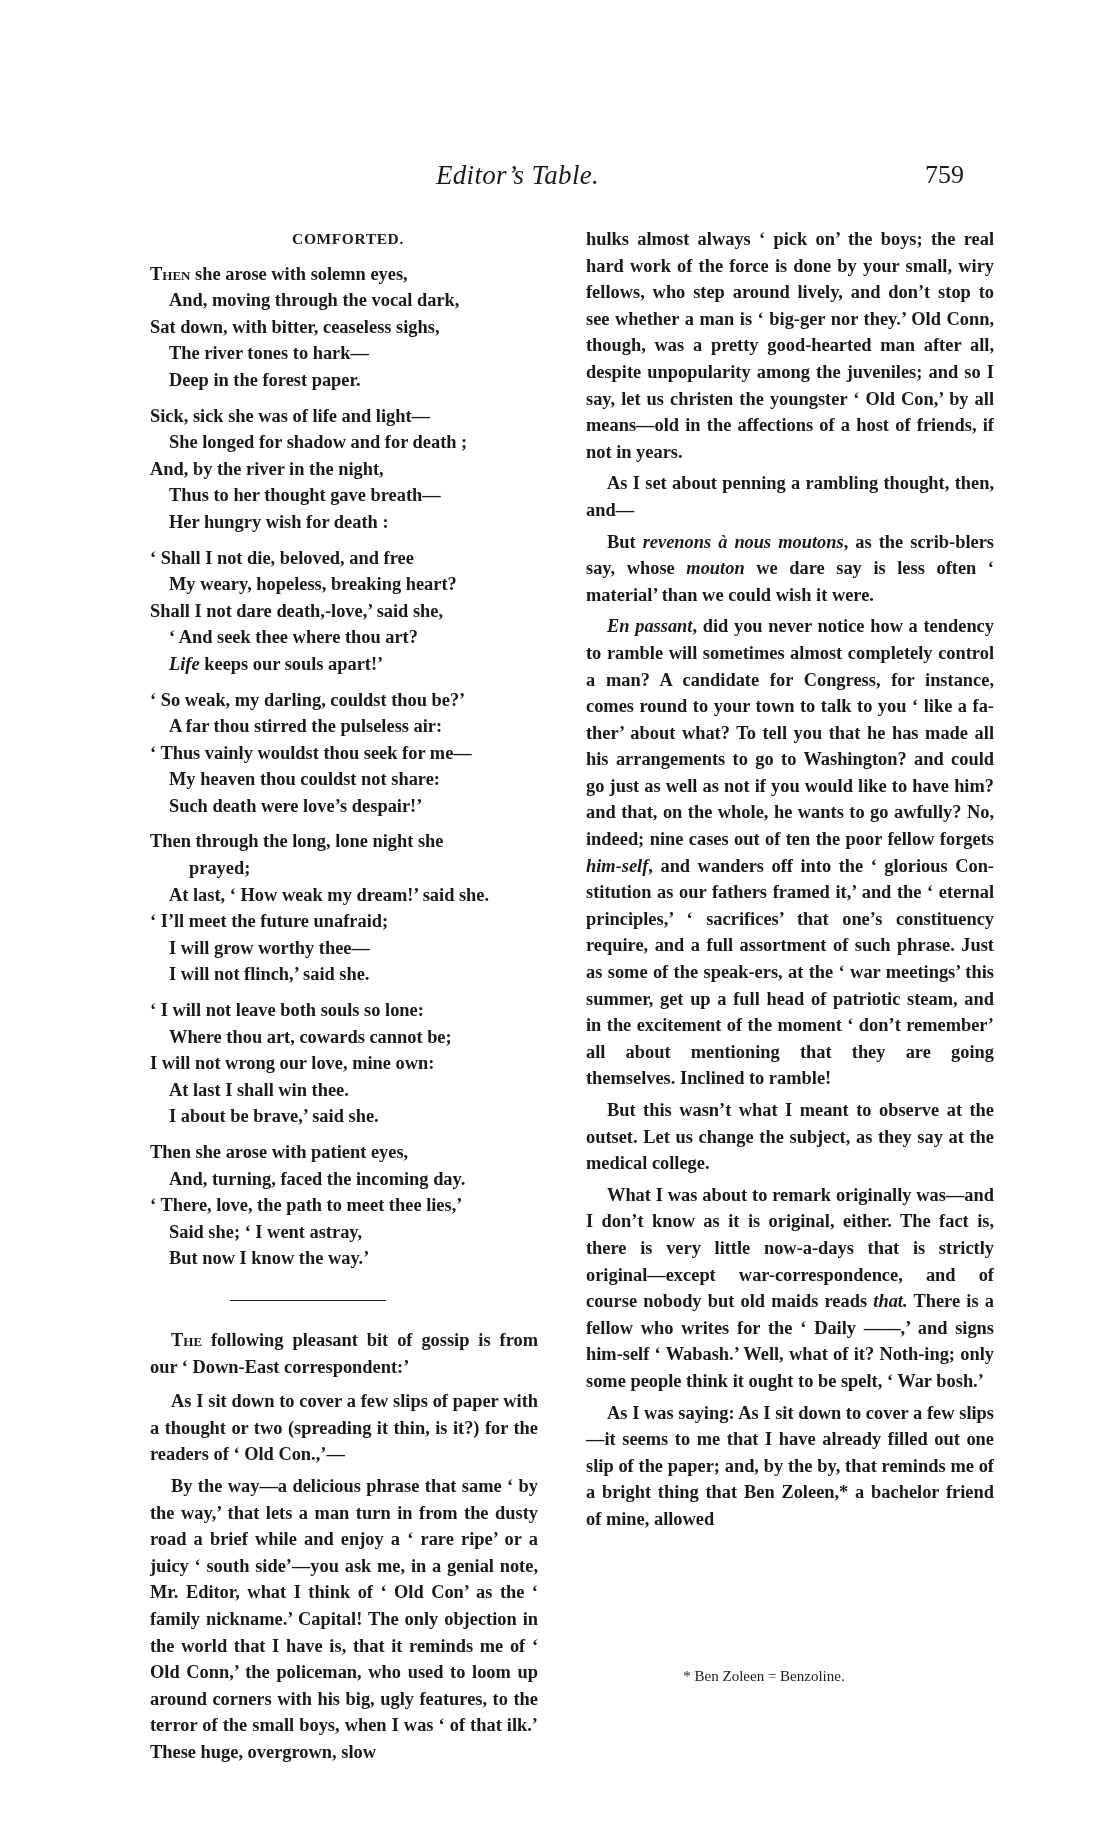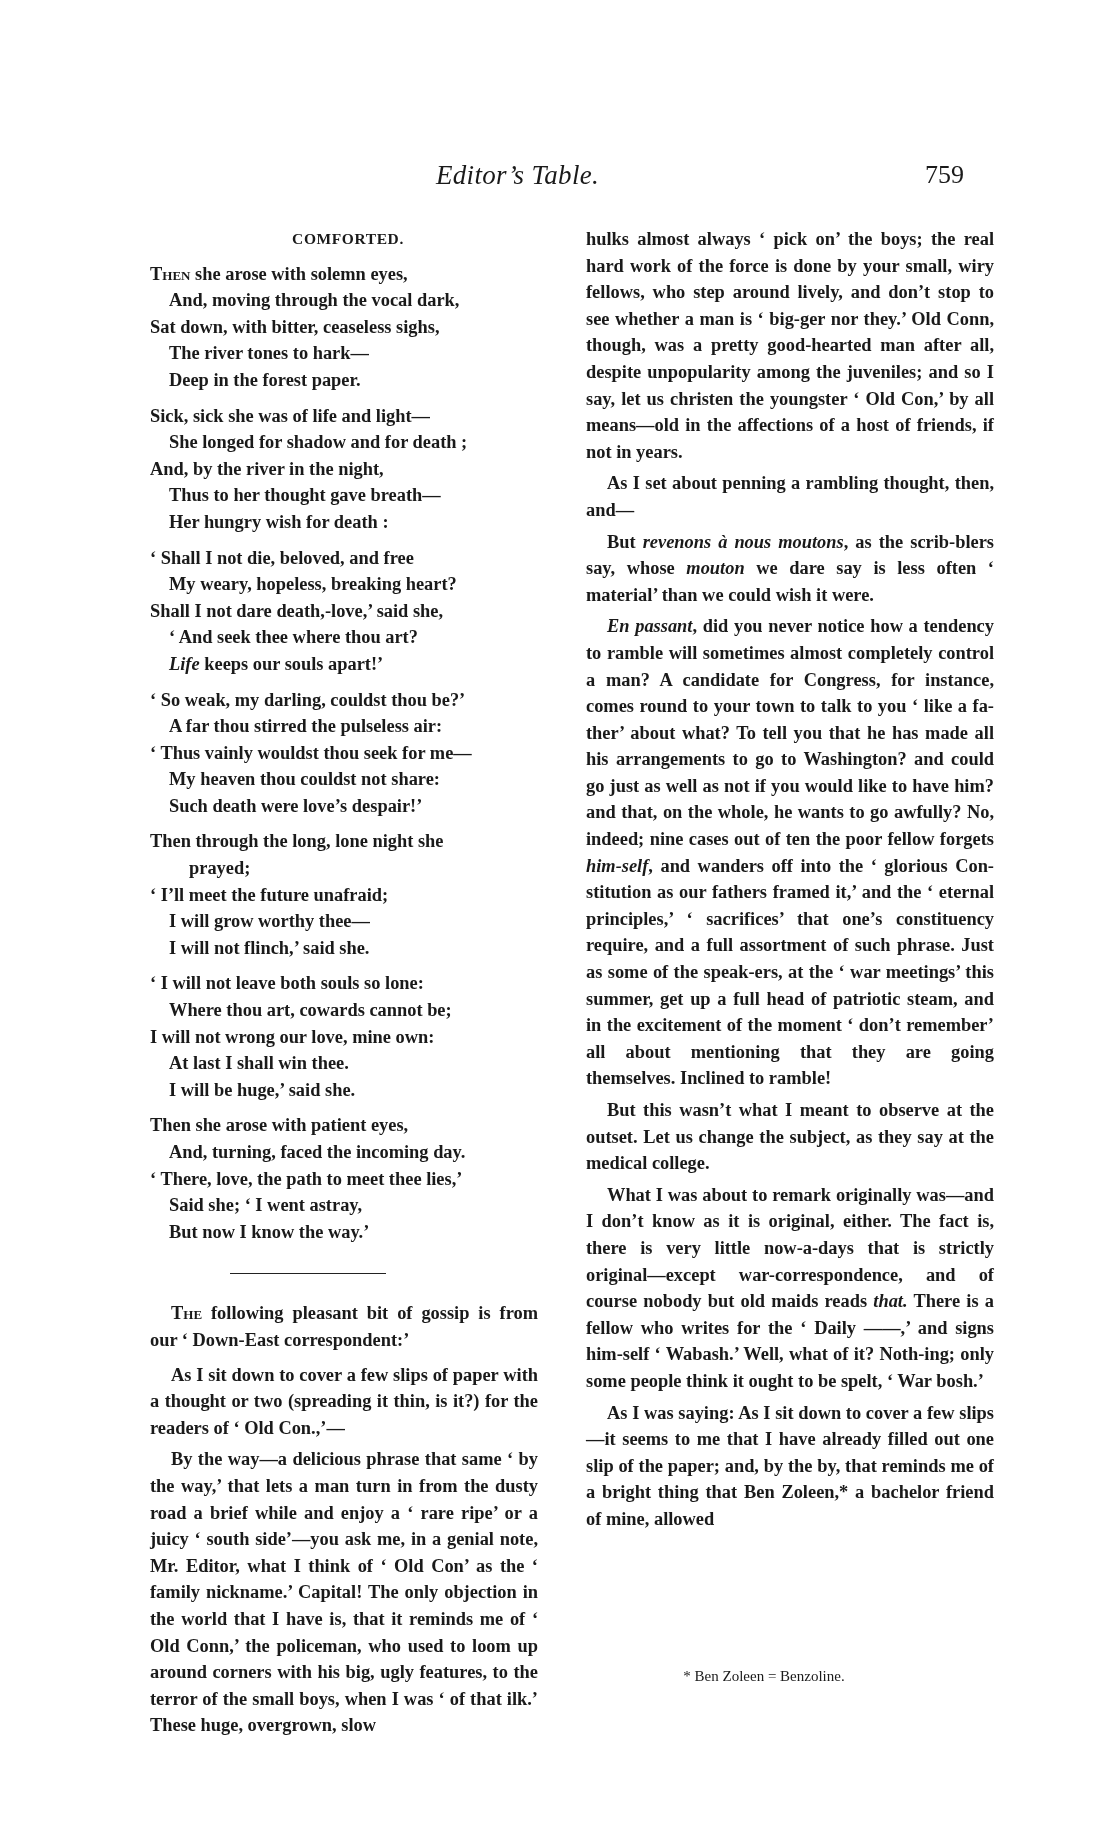--- a/index.html
+++ b/index.html
@@ -62,30 +62,31 @@
       <div class="stanza">
         <div class="vline"><span>‘ So weak, my darling, couldst thou be?’</span></div>
         <div class="vline indent"><span>A far thou stirred the pulseless air:</span></div>
         <div class="vline"><span>‘ Thus vainly wouldst thou seek for me—</span></div>
         <div class="vline indent"><span>My heaven thou couldst not share:</span></div>
         <div class="vline indent"><span>Such death were love’s despair!’</span></div>
       </div>
       <div class="stanza">
         <div class="vline"><span>Then through the long, lone night she</span></div>
         <div class="vline indent2"><span>prayed;</span></div>
+        <div class="vline indent"><span>At last, ‘ How weak my dream!’ said she.</span></div>
         <div class="vline"><span>‘ I’ll meet the future unafraid;</span></div>
         <div class="vline indent"><span>I will grow worthy thee—</span></div>
         <div class="vline indent"><span>I will not flinch,’ said she.</span></div>
       </div>
       <div class="stanza">
         <div class="vline"><span>‘ I will not leave both souls so lone:</span></div>
         <div class="vline indent"><span>Where thou art, cowards cannot be;</span></div>
         <div class="vline"><span>I will not wrong our love, mine own:</span></div>
         <div class="vline indent"><span>At last I shall win thee.</span></div>
-        <div class="vline indent"><span>I will be huge,’ said she.</span></div>
+        <div class="vline indent"><span>I about be brave,’ said she.</span></div>
       </div>
       <div class="stanza">
         <div class="vline"><span>Then she arose with patient eyes,</span></div>
         <div class="vline indent"><span>And, turning, faced the incoming day.</span></div>
         <div class="vline"><span>‘ There, love, the path to meet thee lies,’</span></div>
         <div class="vline indent"><span>Said she; ‘ I went astray,</span></div>
         <div class="vline indent"><span>But now I know the way.’</span></div>
       </div>
     </div>
   <div class="rule"></div>

